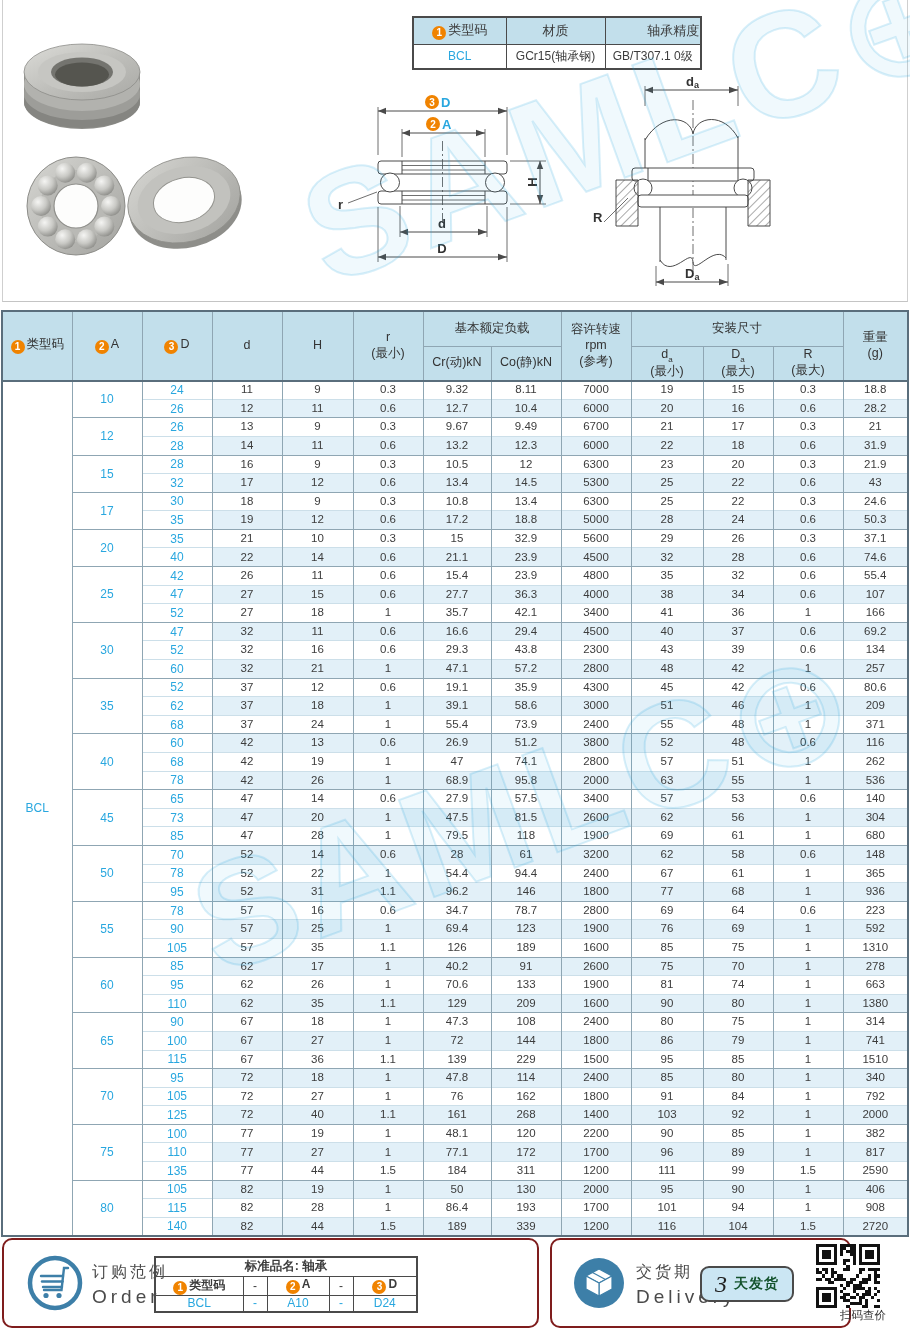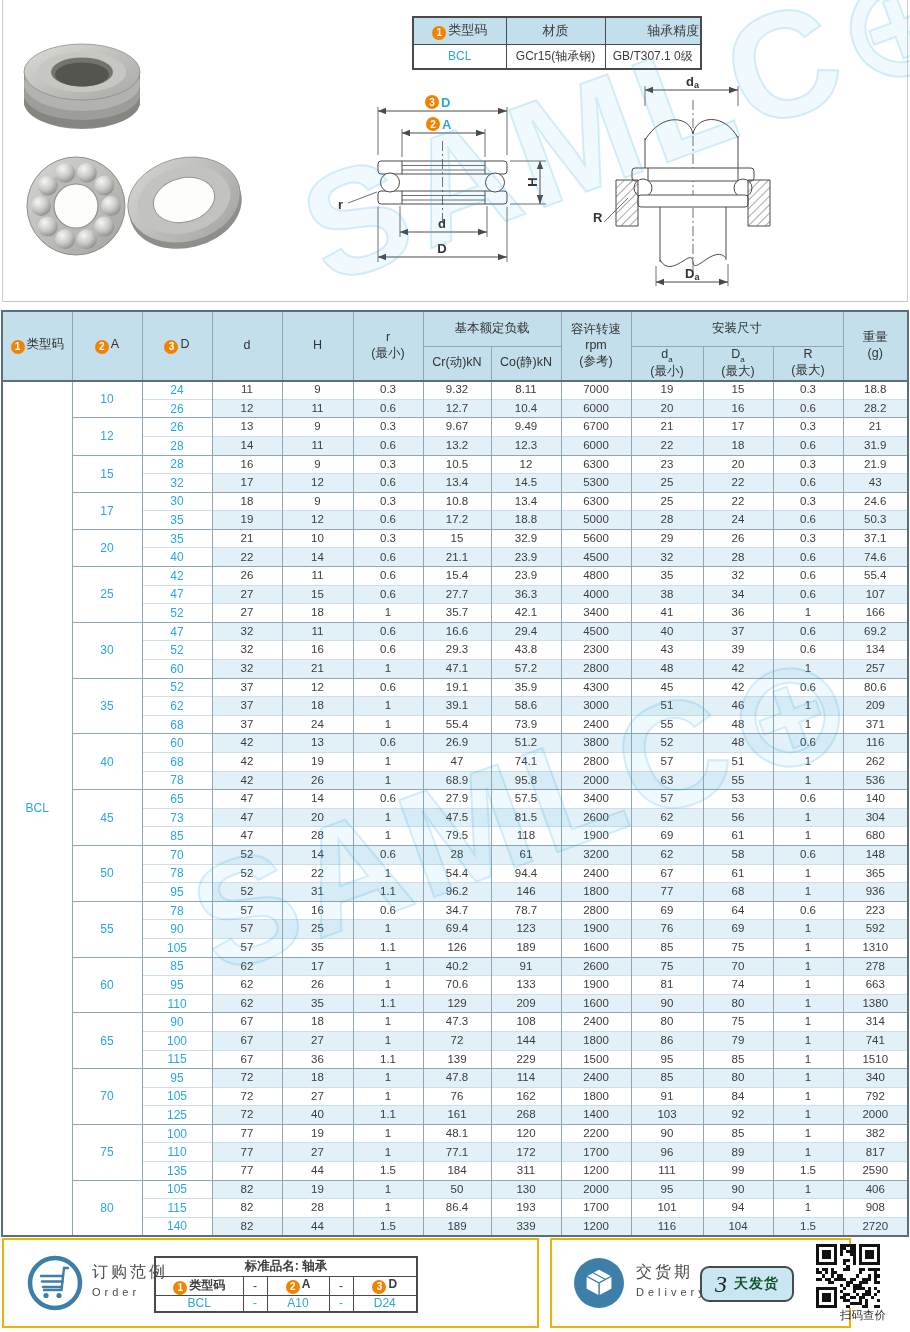--- a/index.html
+++ b/index.html
@@ -42,25 +42,25 @@
   table.spec thead { border-bottom:2px solid #5a6e7c; }
   table.spec td { border-left:1px solid #8fa6b3; border-top:1px solid #ccdfe9;
                   text-align:center; vertical-align:middle; font-size:11.5px;
                   height:18.6px; padding:0; line-height:1; color:#3c3c3c; }
   table.spec td.alt { background:#e2f0f8; }
   table.spec td.gs { border-top:1px solid #8fa6b3; }
   table.spec td.type-cell, table.spec td.a-cell, table.spec td.d-cell { color:#29a7df; font-size:12px; }
   sub.dim { font-size:8px; }
 
   
-  .bbox { border:2px solid #eab308; border-radius:0; background:#fff; }
+  .bbox { border:2px solid #7f1d1d; border-radius:10px; background:#fff; }
   .box-left  { left:2px;   top:1238px; width:537px; height:90px; }
   .box-right { left:550px; top:1238px; width:301px; height:90px; }
   .btitle-cn { font-size:16px; letter-spacing:3px; color:#4a4a4a; }
-  .btitle-en { font-size:11px; letter-spacing:4px; color:#4a4a4a; margin-top:3px; }
+  .btitle-en { font-size:19px; letter-spacing:4px; color:#4a4a4a; margin-top:3px; }
 
   .order-table { border-collapse:collapse; table-layout:fixed; border:2px solid #4a4a4a; }
   .order-table td { border:1px solid #4a4a4a; text-align:center; vertical-align:middle; font-size:12px; height:17px; padding:0; }
   .order-table .ot-title { font-weight:bold; font-size:12.5px; height:19px; }
   .ot-c1{width:88px;} .ot-d1{width:24px;} .ot-c2{width:62px;} .ot-d2{width:24px;} .ot-c3{width:64px;}
 
   .pill { position:absolute; left:148px; top:26px; width:94px; height:36px; background:#cbe6f3;
           border:2px solid #4a4a4a; border-radius:9px; display:flex; align-items:center; justify-content:center; gap:7px; }
   .pill .days { font-family:"Liberation Serif","DejaVu Serif",serif; font-style:italic; font-size:24px; color:#222; }
   .pill .suffix { font-size:14px; font-weight:bold; color:#14532d; letter-spacing:1px; }

